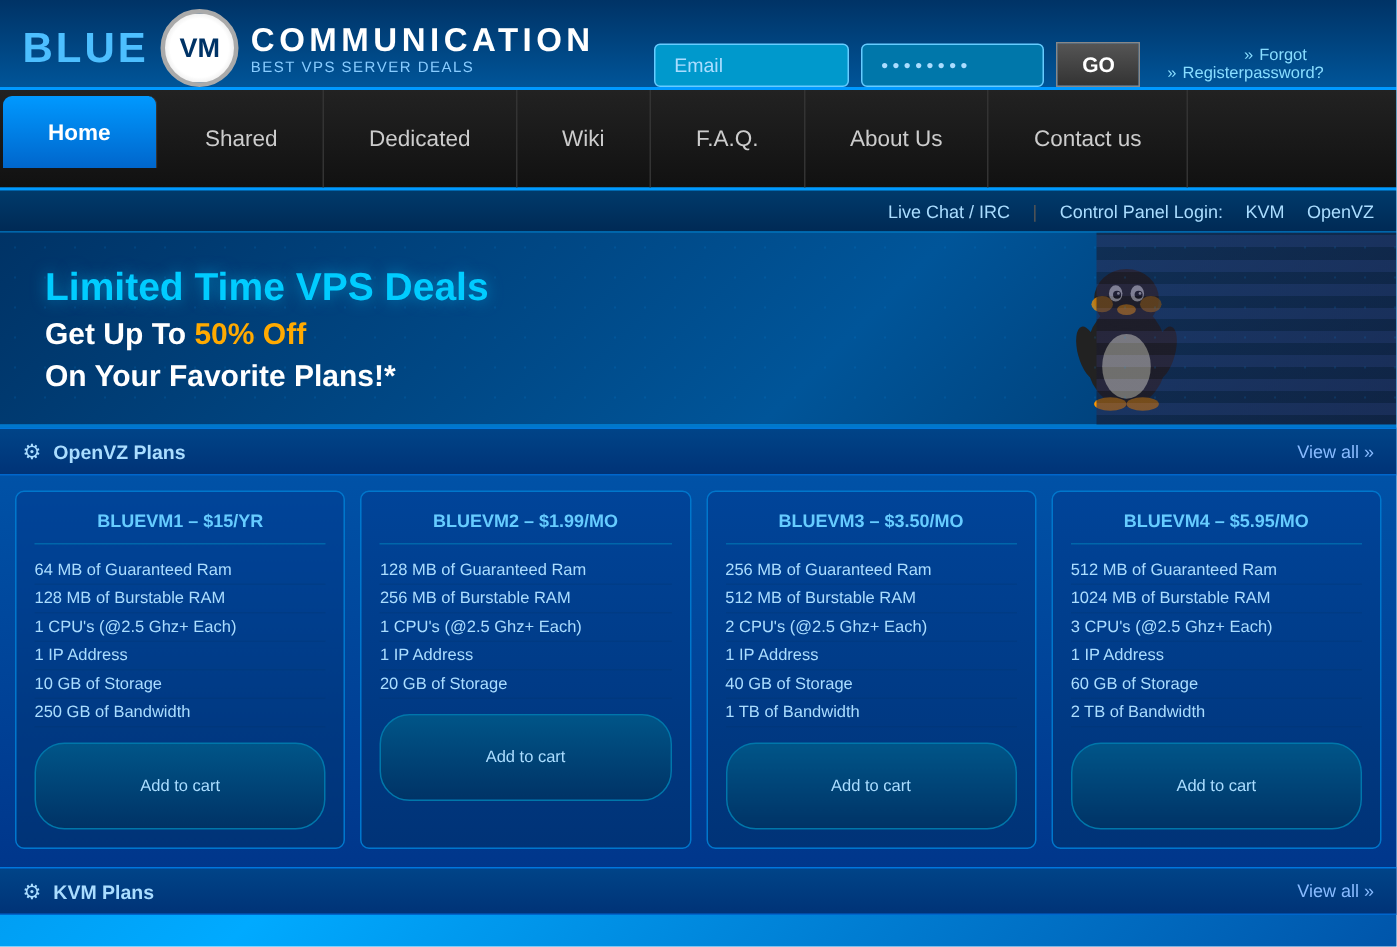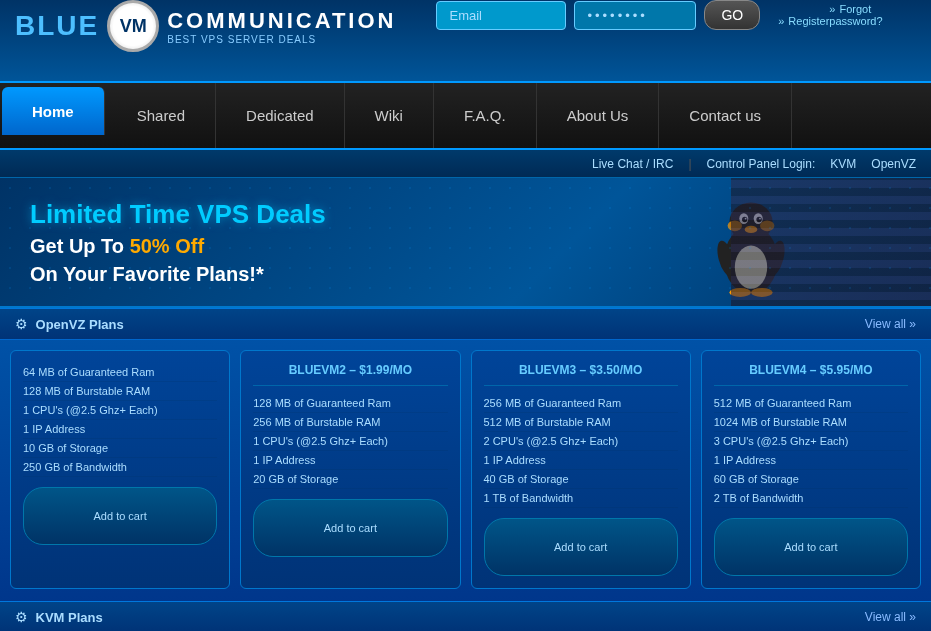--- a/index.html
+++ b/index.html
@@ -7,23 +7,23 @@
       width: 931px;
       height: 631px;
       background: linear-gradient(135deg, #0077cc 0%, #00aaff 50%, #0055aa 100%);
       font-family: Arial, sans-serif;
       overflow: hidden;
     }
 
     
     .header {
       background: linear-gradient(180deg, #003366 0%, #005599 100%);
-      height: 83px;
-      display: flex;
-      align-items: flex-start;
+      height: 60px;
+      display: flex;
+      align-items: flex-end;
       padding: 0 15px;
       border-bottom: 2px solid #0099ff;
     }
     .logo-area {
       display: flex;
       align-items: center;
       gap: 8px;
       flex: 1;
     }
     .logo-blue {
@@ -84,24 +84,24 @@
       color: #aaddff;
       padding: 6px 12px;
       font-size: 13px;
       width: 130px;
       letter-spacing: 3px;
     }
     .go-btn {
       background: linear-gradient(180deg, #555 0%, #333 100%);
       color: white;
       border: 1px solid #888;
-      border-radius: 12px;
+      border-radius: 0;
       padding: 6px 16px;
       font-size: 14px;
-      font-weight: normal;
+      font-weight: bold;
       cursor: pointer;
     }
     .header-links {
       display: flex;
       flex-direction: row;
       align-items: flex-end;
       margin-left: 10px;
     }
     .header-link {
       color: #88ddff;
@@ -405,20 +405,21 @@
 
 <div class="plans-section">
   <div class="plans-header">
     <span class="plans-header-icon">⚙</span>
     <span class="plans-header-title">OpenVZ Plans</span>
     <span class="view-all">View all »</span>
   </div>
   <div class="plans-grid">
 
     <div class="plan-card">
+      <div class="plan-title">BLUEVM1 – $15/YR</div>
       <div class="plan-feature">64 MB of Guaranteed Ram</div>
       <div class="plan-feature">128 MB of Burstable RAM</div>
       <div class="plan-feature">1 CPU's (@2.5 Ghz+ Each)</div>
       <div class="plan-feature">1 IP Address</div>
       <div class="plan-feature">10 GB of Storage</div>
       <div class="plan-feature">250 GB of Bandwidth</div>
       <div class="plan-btn-wrap">
         <button class="add-to-cart-btn">Add to cart</button>
       </div>
     </div>

